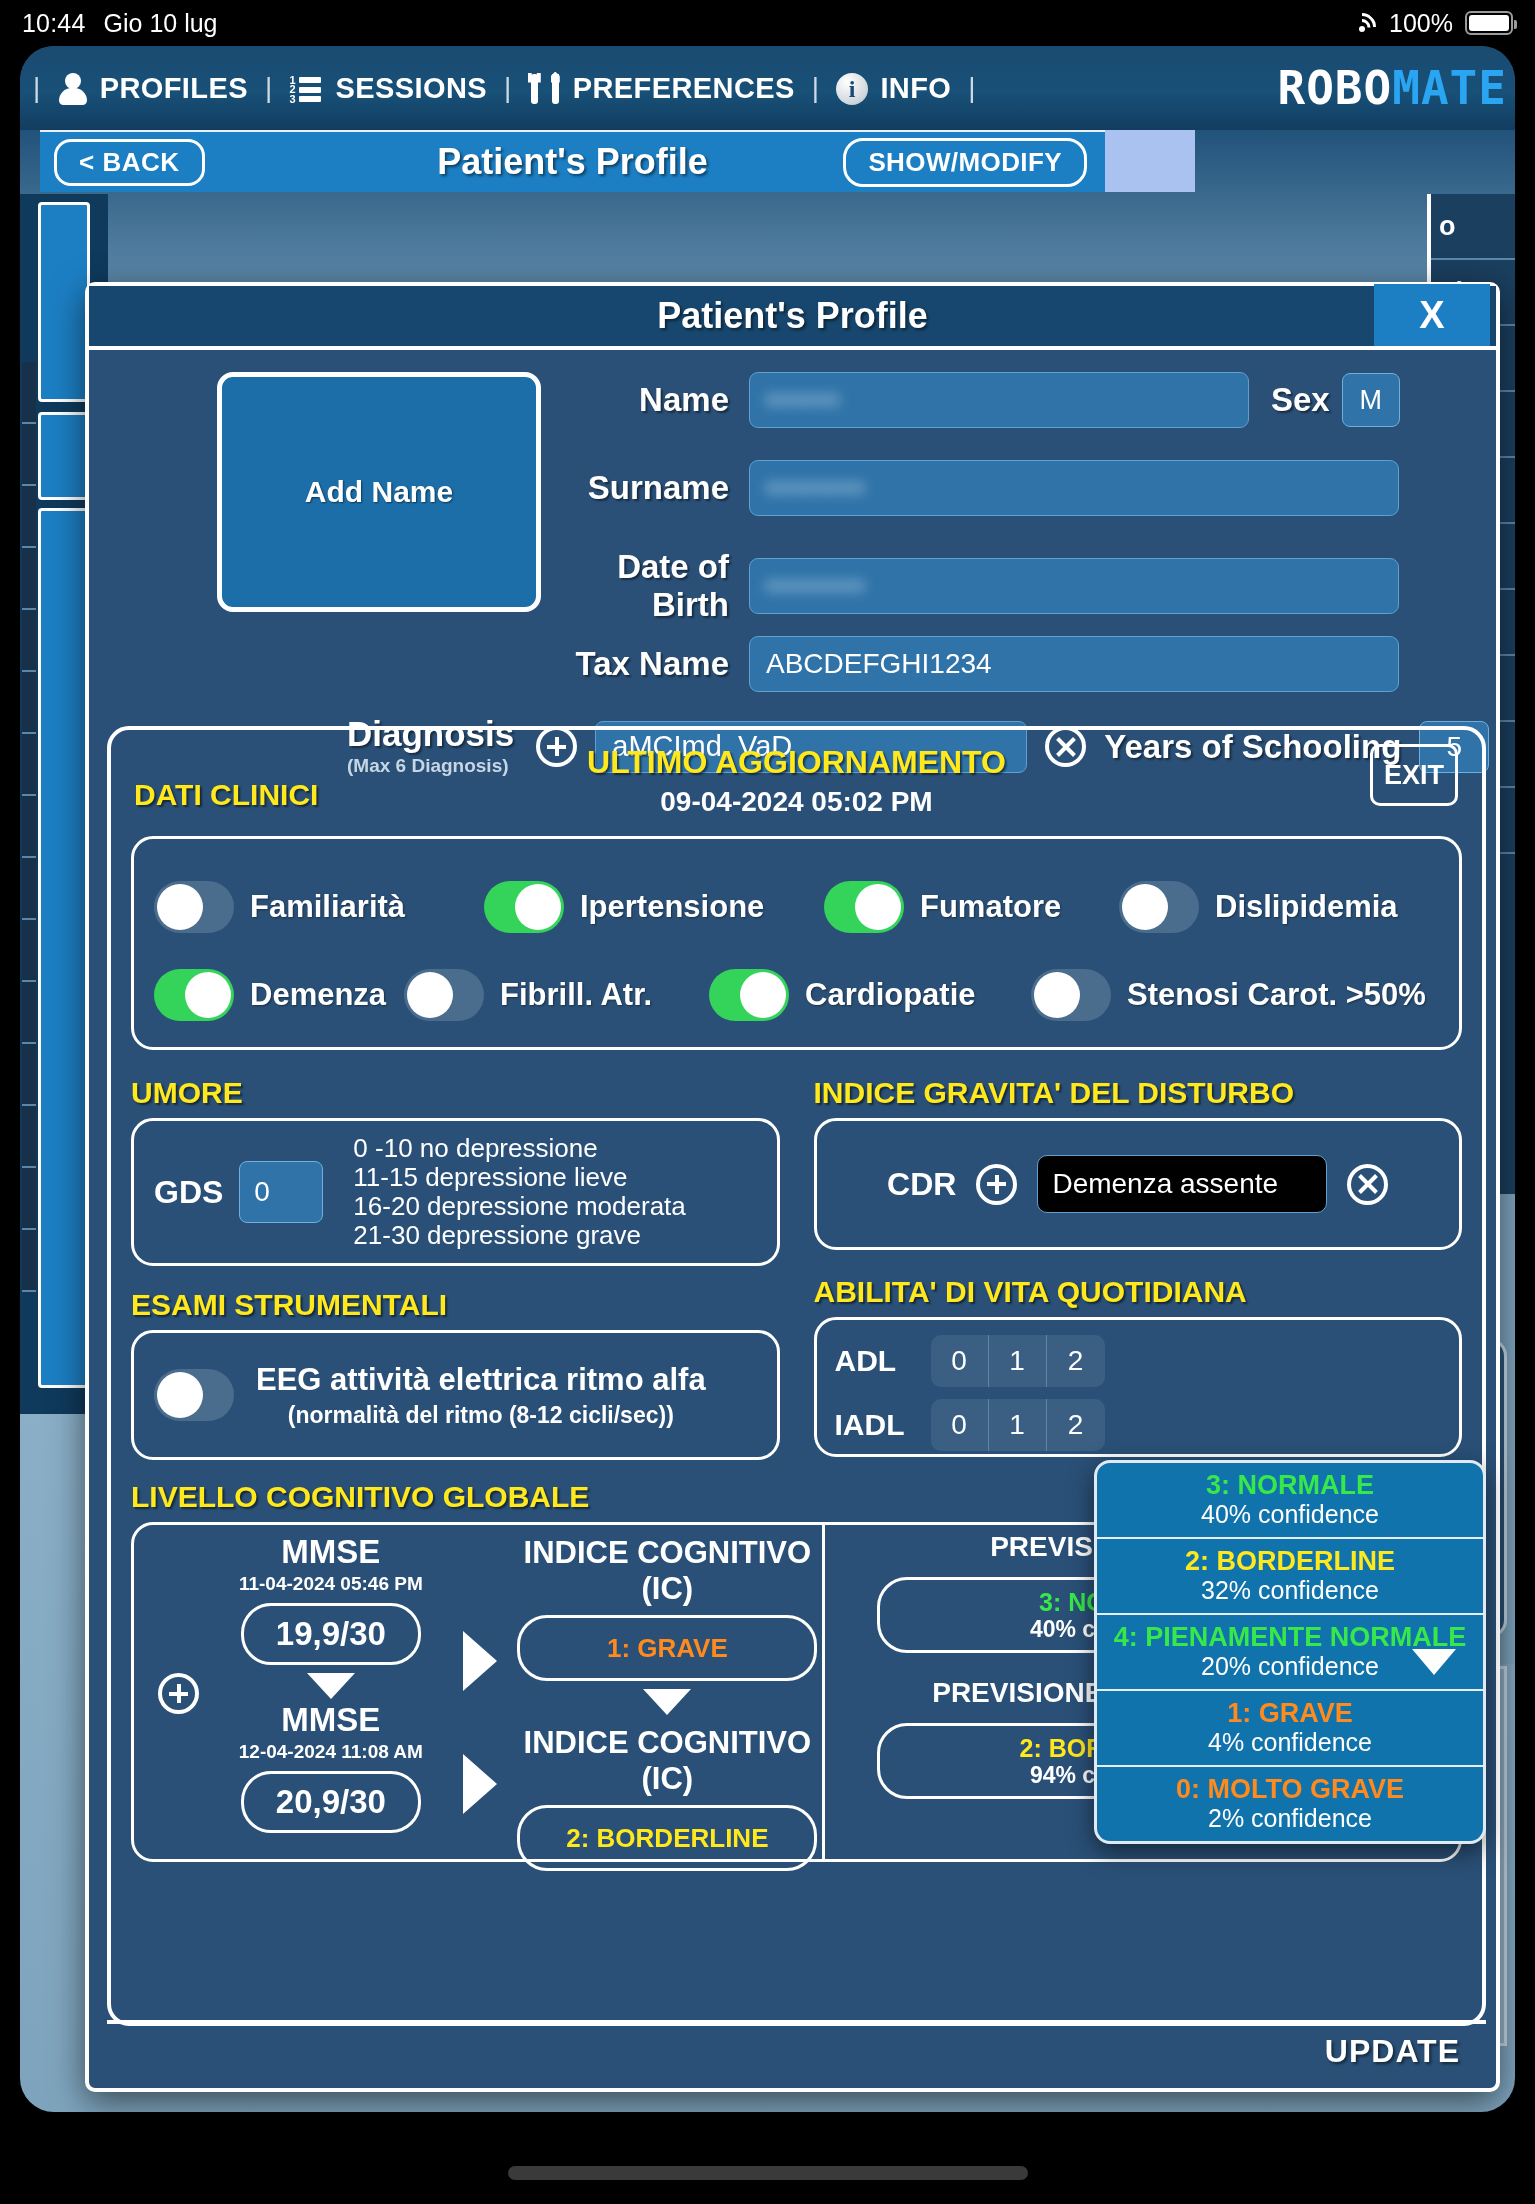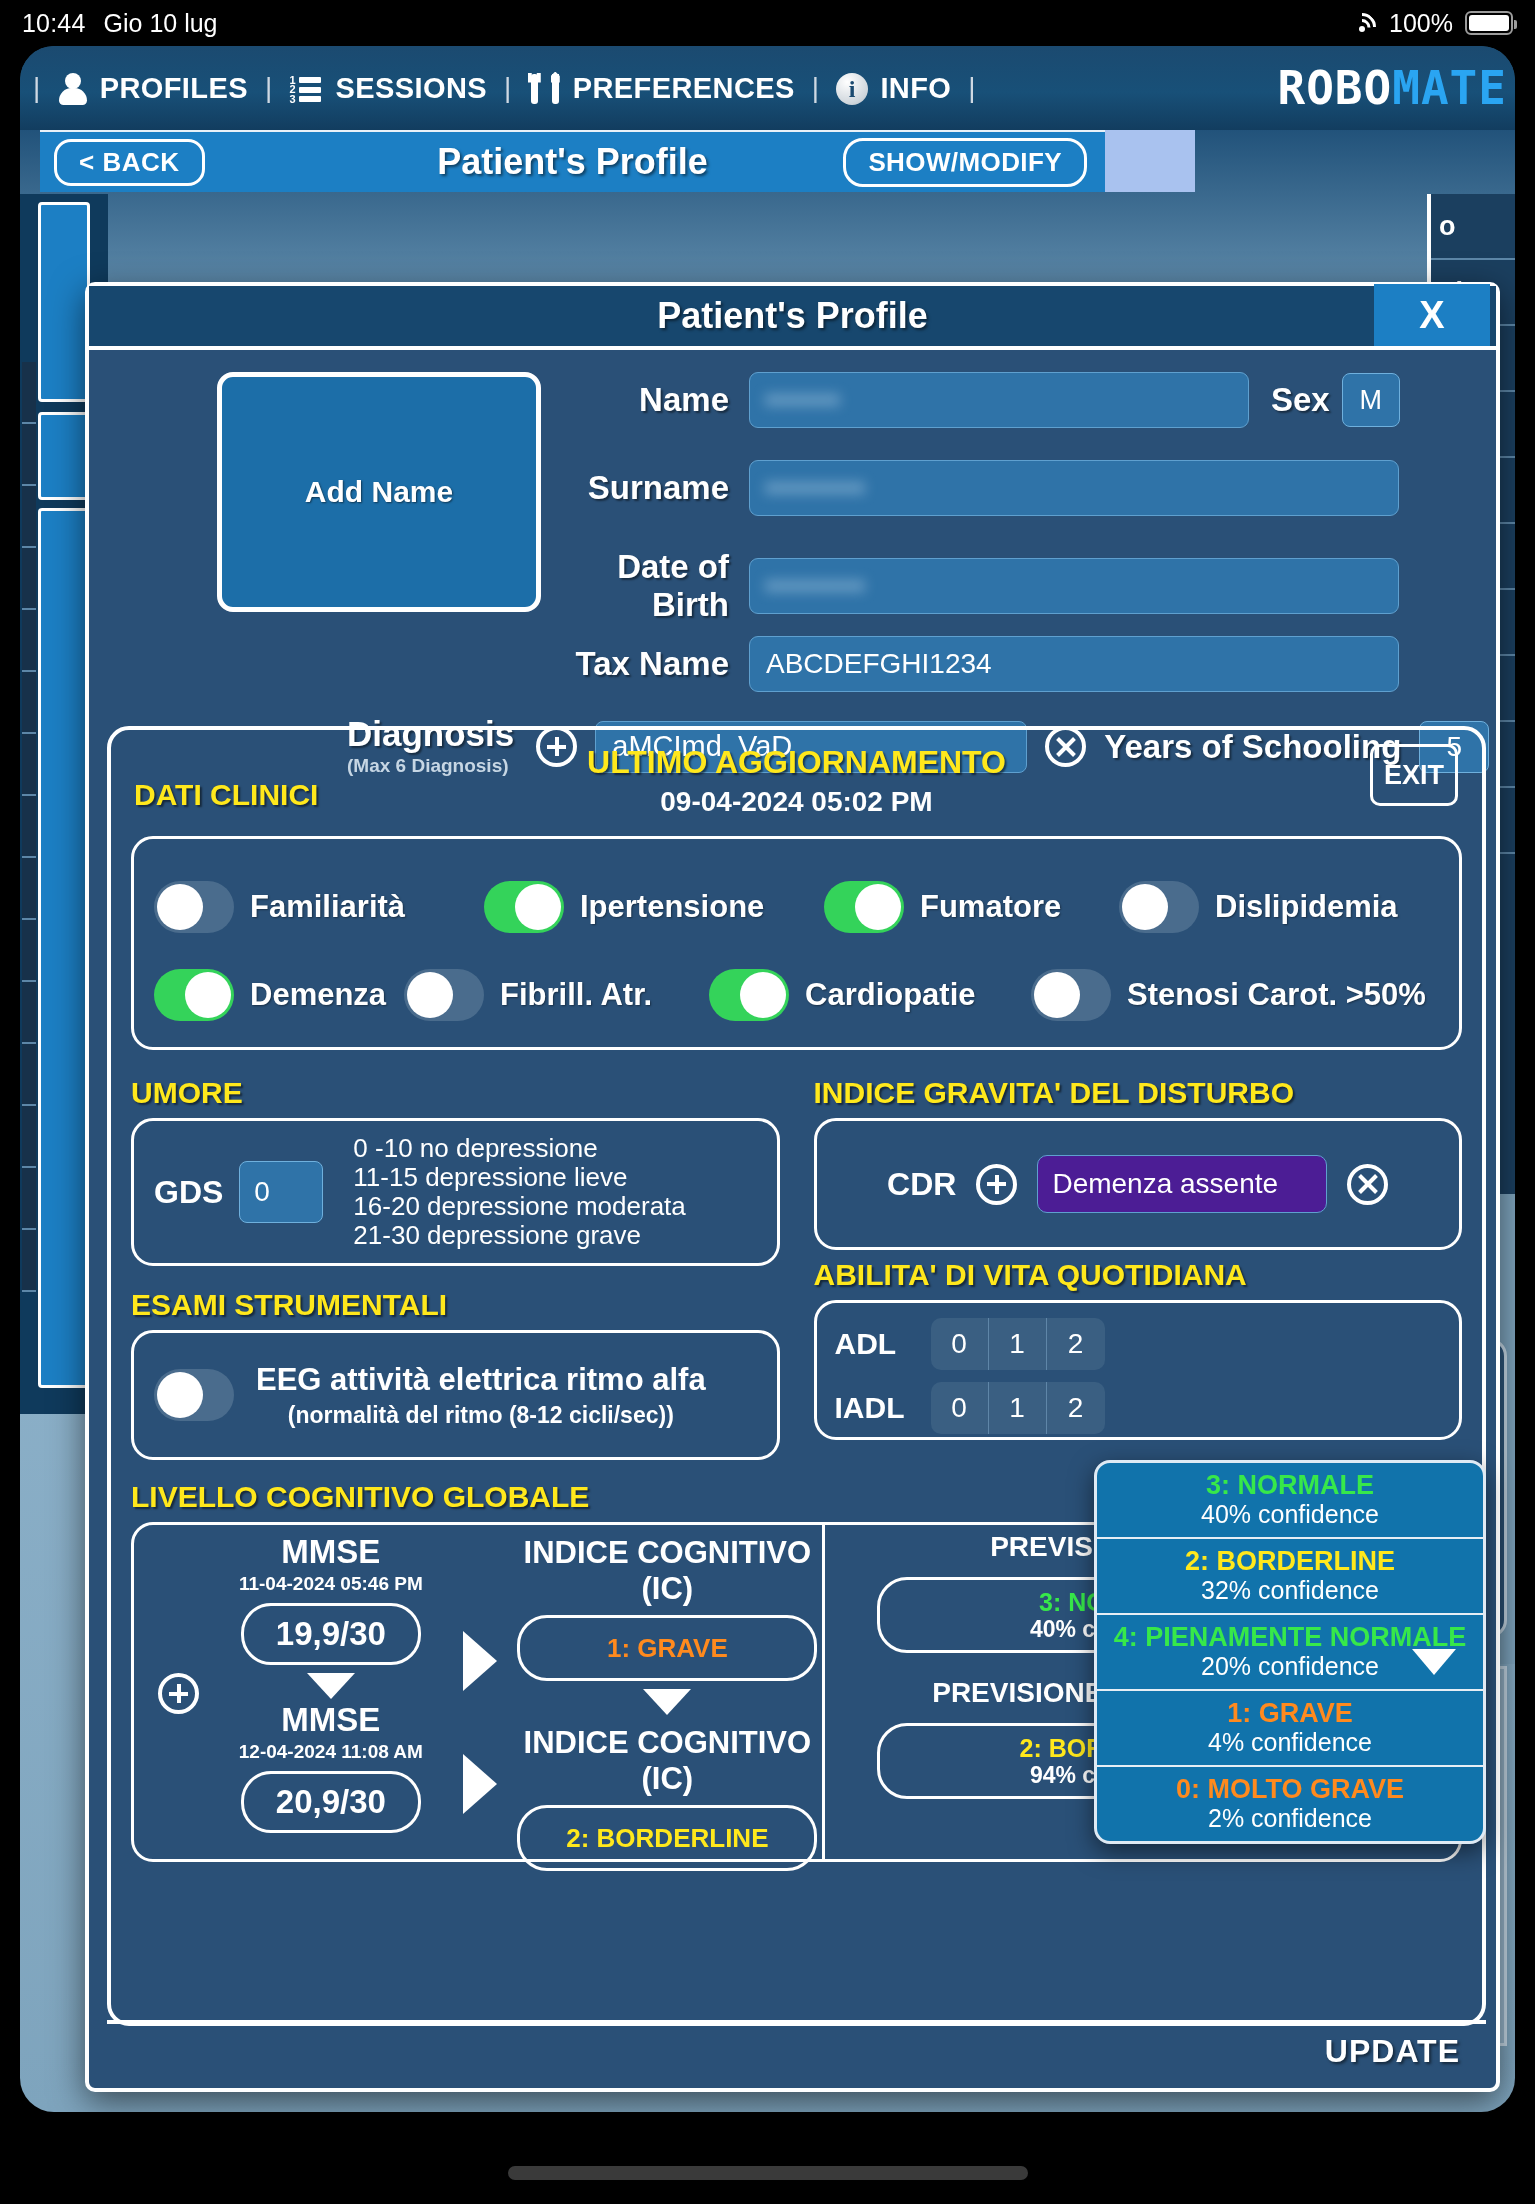--- a/index.html
+++ b/index.html
@@ -221,21 +221,21 @@
   .gds-box { width:84px; height:62px; background:#2f73a8; border:1px solid #6fb0dd; border-radius:8px;
              color:#fff; font-size:28px; display:flex; align-items:center; padding-left:14px; }
   .gds-legend { margin-left:30px; color:#fff; font-size:26px; line-height:29px; }
   .eeg-card { height:130px; display:flex; align-items:center; }
   .eeg-txt { margin-left:22px; }
   .eeg-t1 { color:#fff; font-size:31px; font-weight:bold; }
   .eeg-t2 { color:#fff; font-size:23px; font-weight:bold; text-align:center; margin-top:4px; }
 
   .cdr-card { height:132px; display:flex; align-items:center; justify-content:center; gap:20px; }
   .cdr-lbl { color:#fff; font-size:32px; font-weight:bold; }
-  .cdr-input { width:290px; height:58px; background:#4c1d95; border:1px solid #5fa0cf; border-radius:10px;
+  .cdr-input { width:290px; height:58px; background:#000000; border:1px solid #5fa0cf; border-radius:10px;
                color:#fff; font-size:28px; display:flex; align-items:center; padding:0 14px; }
   .adl-card { height:140px; padding:12px 18px; }
   .adl-row { display:flex; align-items:center; height:58px; margin-bottom:6px; }
   .adl-lbl { color:#fff; font-size:30px; font-weight:bold; width:96px; }
   .adl-seg { display:flex; background:#3a5f82; border-radius:10px; height:52px; overflow:hidden; }
   .adl-seg span { width:58px; display:flex; align-items:center; justify-content:center;
                   color:#fff; font-size:28px; border-right:1px solid #5f86a8; }
   .adl-seg span:last-child { border-right:none; }
 
   
@@ -558,21 +558,21 @@
 
           <div class="col">
             <div class="sec-lbl yellow">INDICE GRAVITA' DEL DISTURBO</div>
             <div class="card cdr-card">
               <div class="cdr-lbl">CDR</div>
               <div class="circ-ico plus"></div>
               <div class="cdr-input">Demenza assente</div>
               <div class="circ-ico cross"></div>
             </div>
 
-            <div class="sec-lbl yellow" style="margin-top:8px">ABILITA' DI VITA QUOTIDIANA</div>
+            <div class="sec-lbl yellow" style="margin-top:25px">ABILITA' DI VITA QUOTIDIANA</div>
             <div class="card adl-card">
               <div class="adl-row">
                 <div class="adl-lbl">ADL</div>
                 <div class="adl-seg">
                   <span>0</span>
                   <span>1</span>
                   <span>2</span>
                 </div>
               </div>
               <div class="adl-row">

